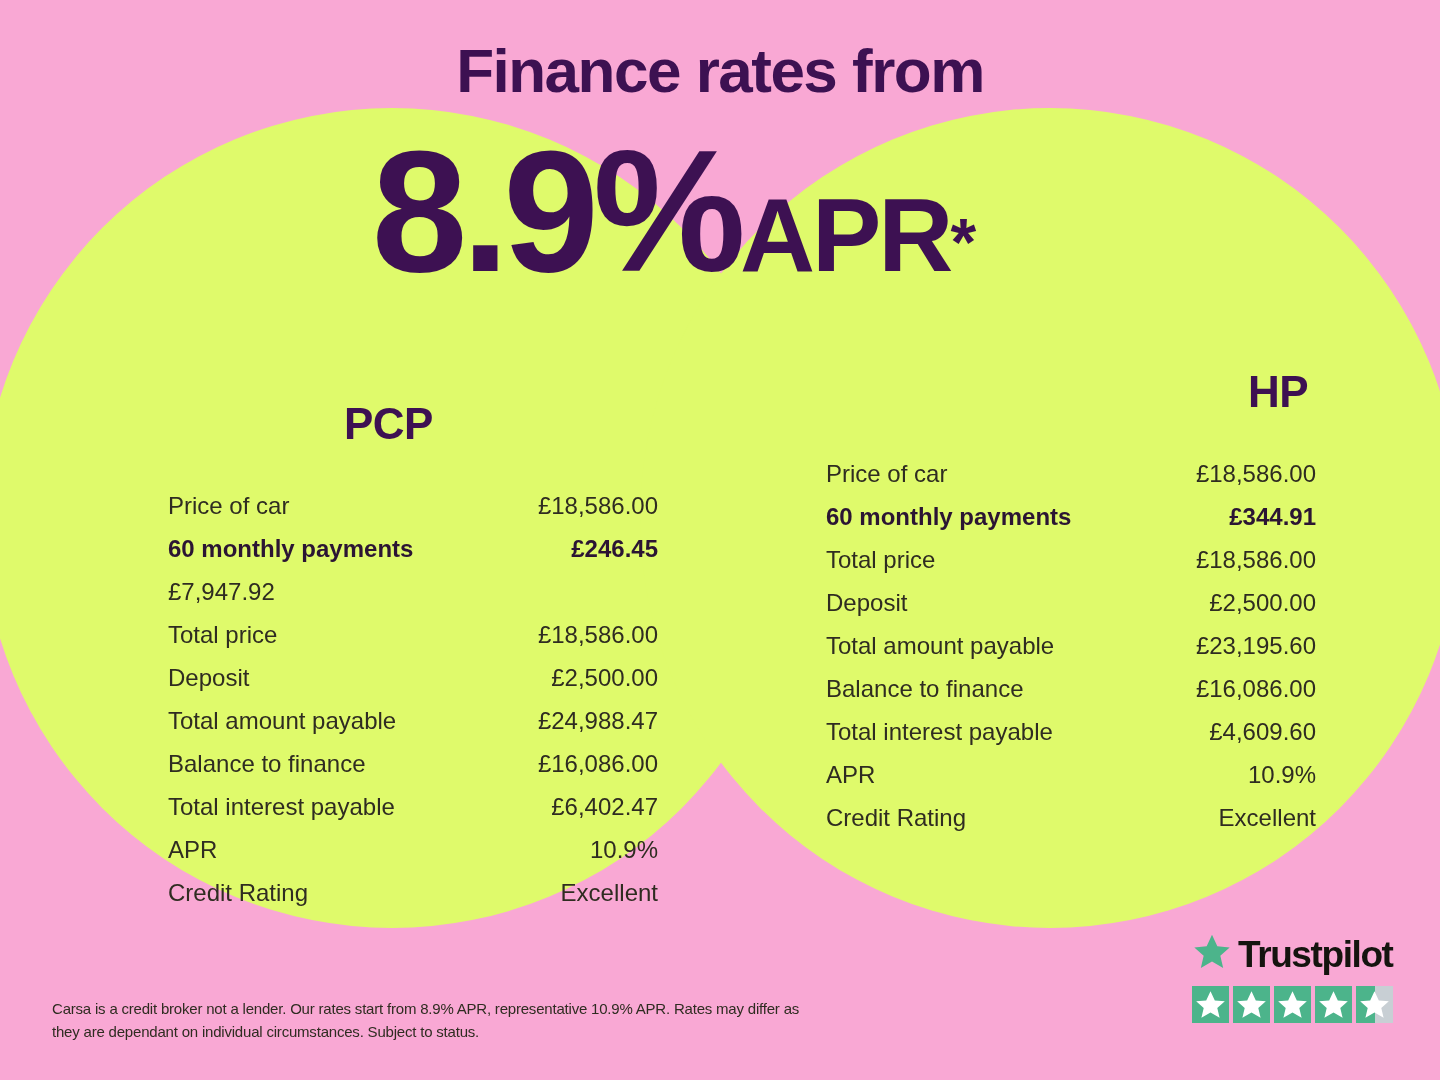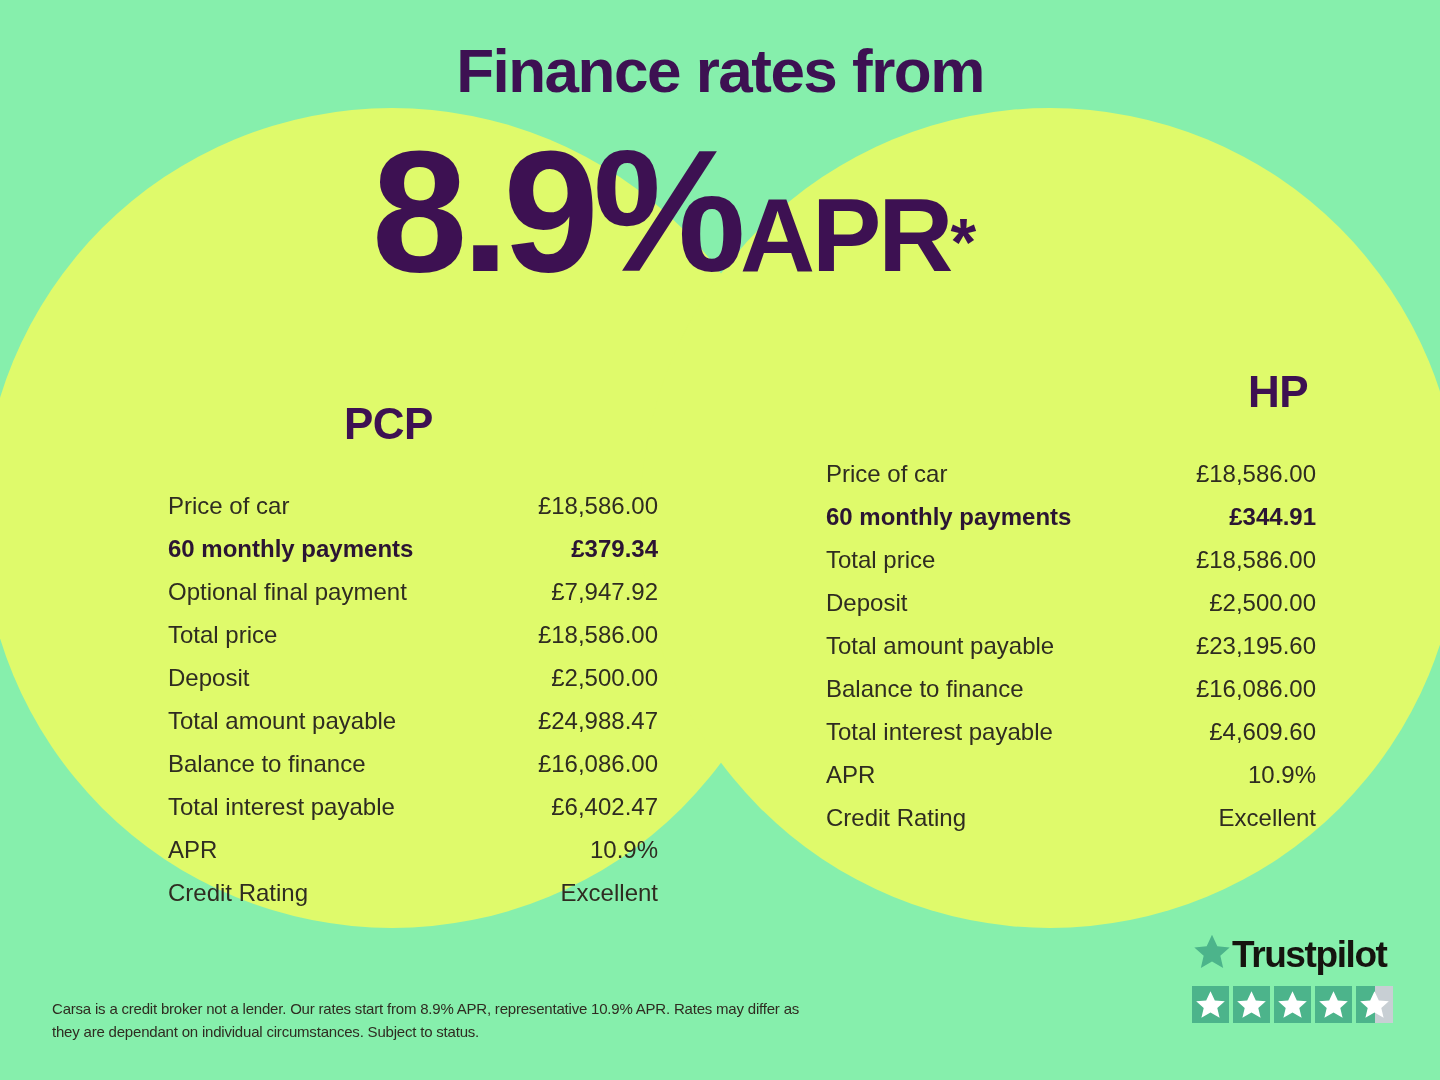--- a/index.html
+++ b/index.html
@@ -11,21 +11,21 @@
     height: 1080px;
     font-family: "Liberation Sans", sans-serif;
     background: #f4fdc4;
     overflow: hidden;
   }
 
   #poster {
     position: relative;
     width: 1440px;
     height: 1080px;
-    background: #86efac;
+    background: #f9a8d4;
     overflow: hidden;
   }
 
   
   .blob {
     position: absolute;
     border-radius: 50%;
     background: #dffa6b;
   }
   .blob-left {
@@ -145,20 +145,21 @@
   
   .trustpilot {
     position: absolute;
     left: 1192px;
     top: 930px;
     width: 210px;
   }
   .tp-wordmark {
     display: flex;
     align-items: center;
+    gap: 6px;
     height: 48px;
   }
   .tp-name {
     font-size: 37px;
     font-weight: 700;
     color: #15140f;
     letter-spacing: -1.4px;
     line-height: 1;
   }
   .tp-stars {
@@ -203,24 +204,23 @@
 
     <div class="plan plan-pcp">
       <div class="plan-title">PCP</div>
       <div class="rows">
           <div class="row">
             <span class="label">Price of car</span>
             <span class="value">£18,586.00</span>
           </div>
           <div class="row bold">
             <span class="label">60 monthly payments</span>
-            <span class="value">£379.34</span>
-          </div>
-          <div class="row">
-            <span class="label">Optional final payment</span>
+            <span class="value">£246.45</span>
+          </div>
+          <div class="row">
             <span class="value">£7,947.92</span>
           </div>
           <div class="row">
             <span class="label">Total price</span>
             <span class="value">£18,586.00</span>
           </div>
           <div class="row">
             <span class="label">Deposit</span>
             <span class="value">£2,500.00</span>
           </div>

